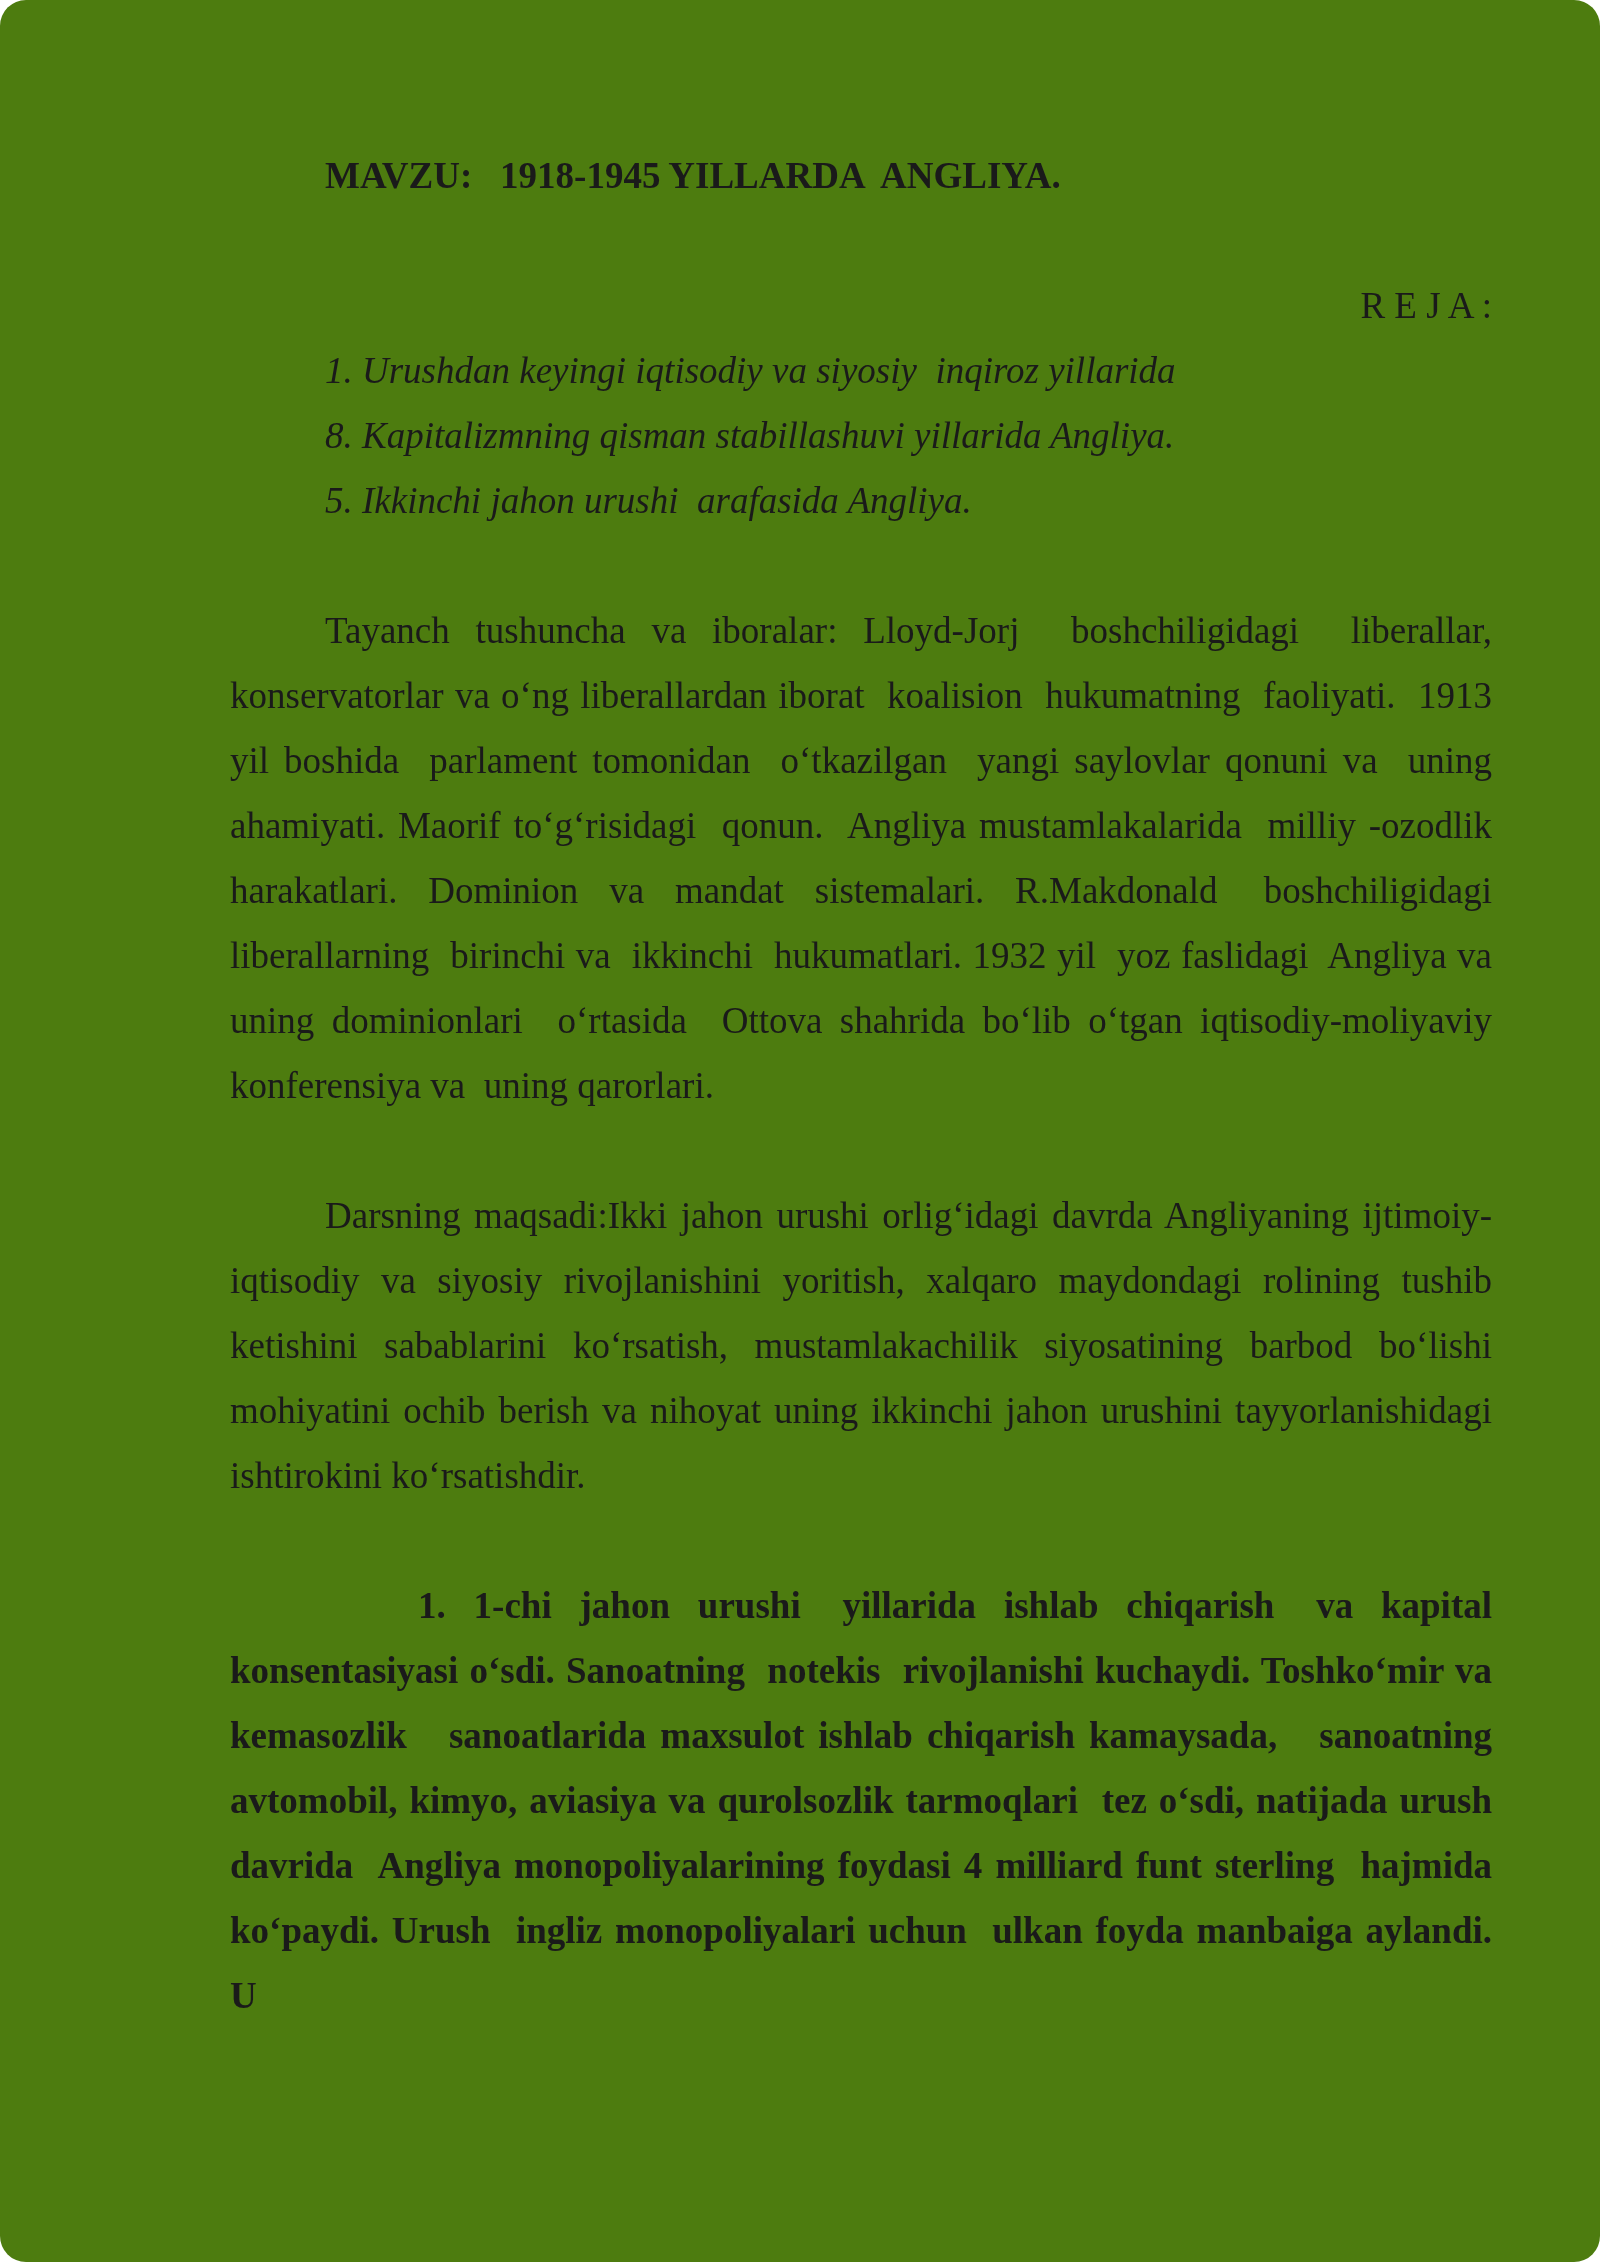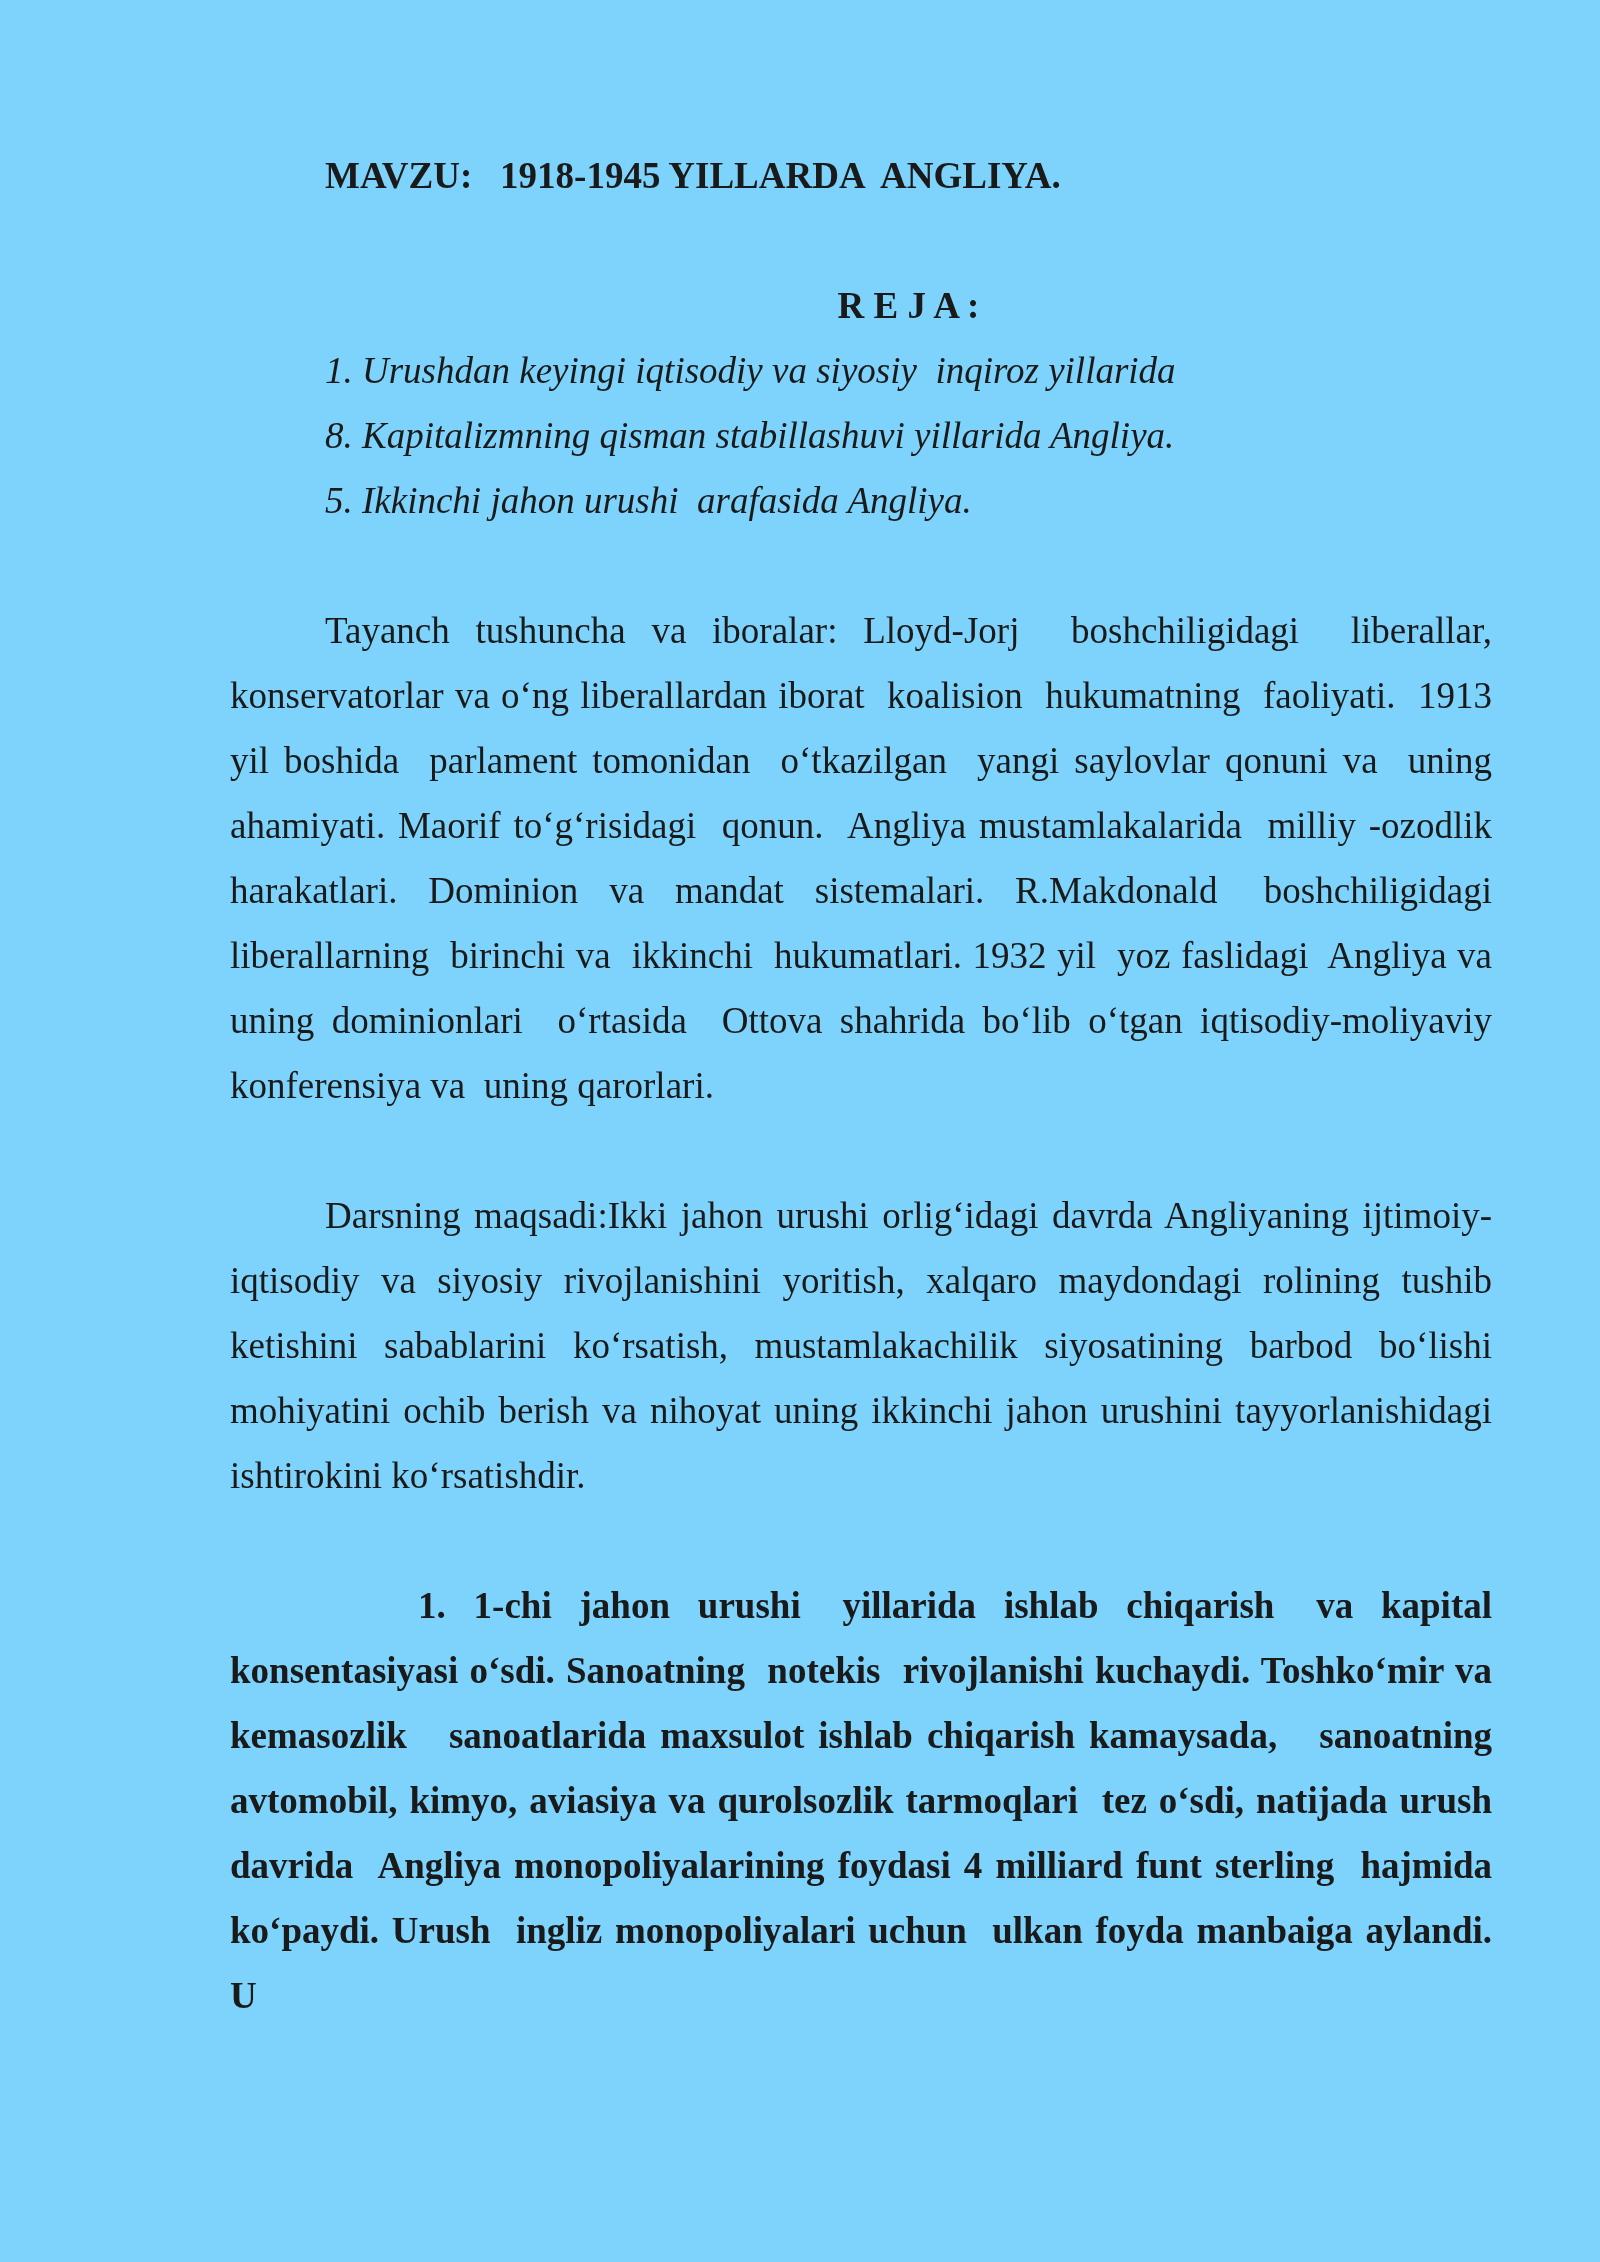--- a/index.html
+++ b/index.html
@@ -4,46 +4,46 @@
 <style>
   html, body {
     margin: 0;
     padding: 0;
     background: #ffffff;
   }
   .page {
     position: relative;
     width: 1600px;
     height: 2262px;
-    background: #7dd3fc;
+    background: #4d7c0f;
     color: #1a1a1a;
     font-family: "Liberation Serif", "DejaVu Serif", serif;
     font-size: 37px;
     line-height: 65px;
     overflow: hidden;
+    border-radius: 26px;
   }
   .content {
     position: absolute;
     left: 230px;
     top: 143px;
     width: 1262px;
   }
   .content p {
     margin: 0;
     white-space: pre-wrap;
   }
   .doc-title {
     font-weight: 700;
     text-indent: 95px;
     margin-bottom: 65px !important;
   }
   .plan-heading {
-    text-align: center;
+    text-align: right;
     text-indent: 95px;
-    font-weight: bold;
   }
   .plan-line {
     margin-left: 95px !important;
     font-style: italic;
   }
   .plan-line.cont {
     margin-left: 123px !important;
   }
   .plan-line.last {
     margin-bottom: 65px !important;

